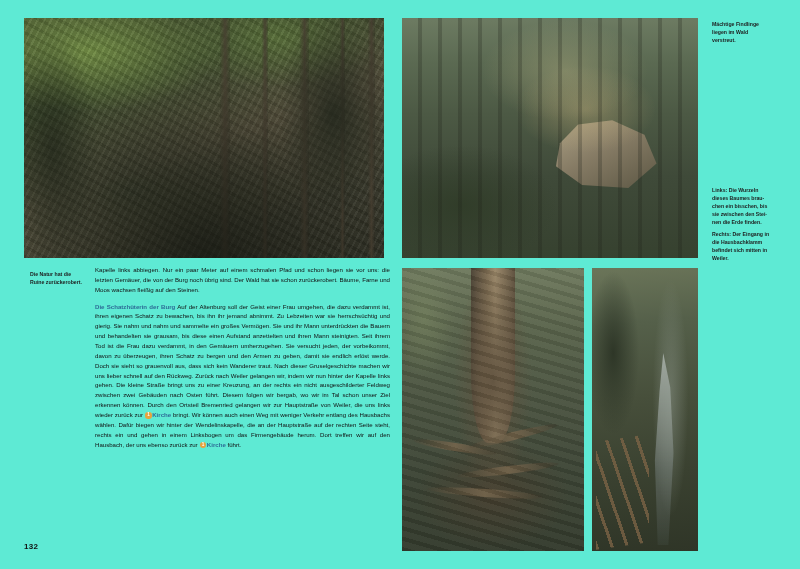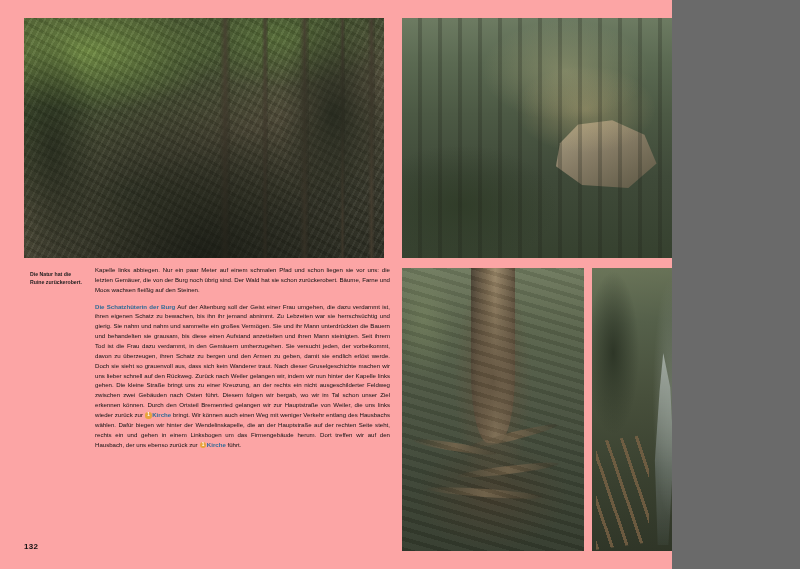--- a/index.html
+++ b/index.html
@@ -2,23 +2,23 @@
 <html><head>
 <meta charset="utf-8">
 <style>
   html, body {
     margin: 0;
     padding: 0;
     background: #6a6a6a;
   }
   .page {
     position: relative;
-    width: 672px;
+    width: 800px;
     height: 569px;
-    background: #fca5a5;
+    background: #5eead4;
     overflow: hidden;
     font-family: "Liberation Sans", sans-serif;
     color: #1a1a1a;
   }
 
   
   .photo {
     position: absolute;
     overflow: hidden;
     background: #3b4030;

